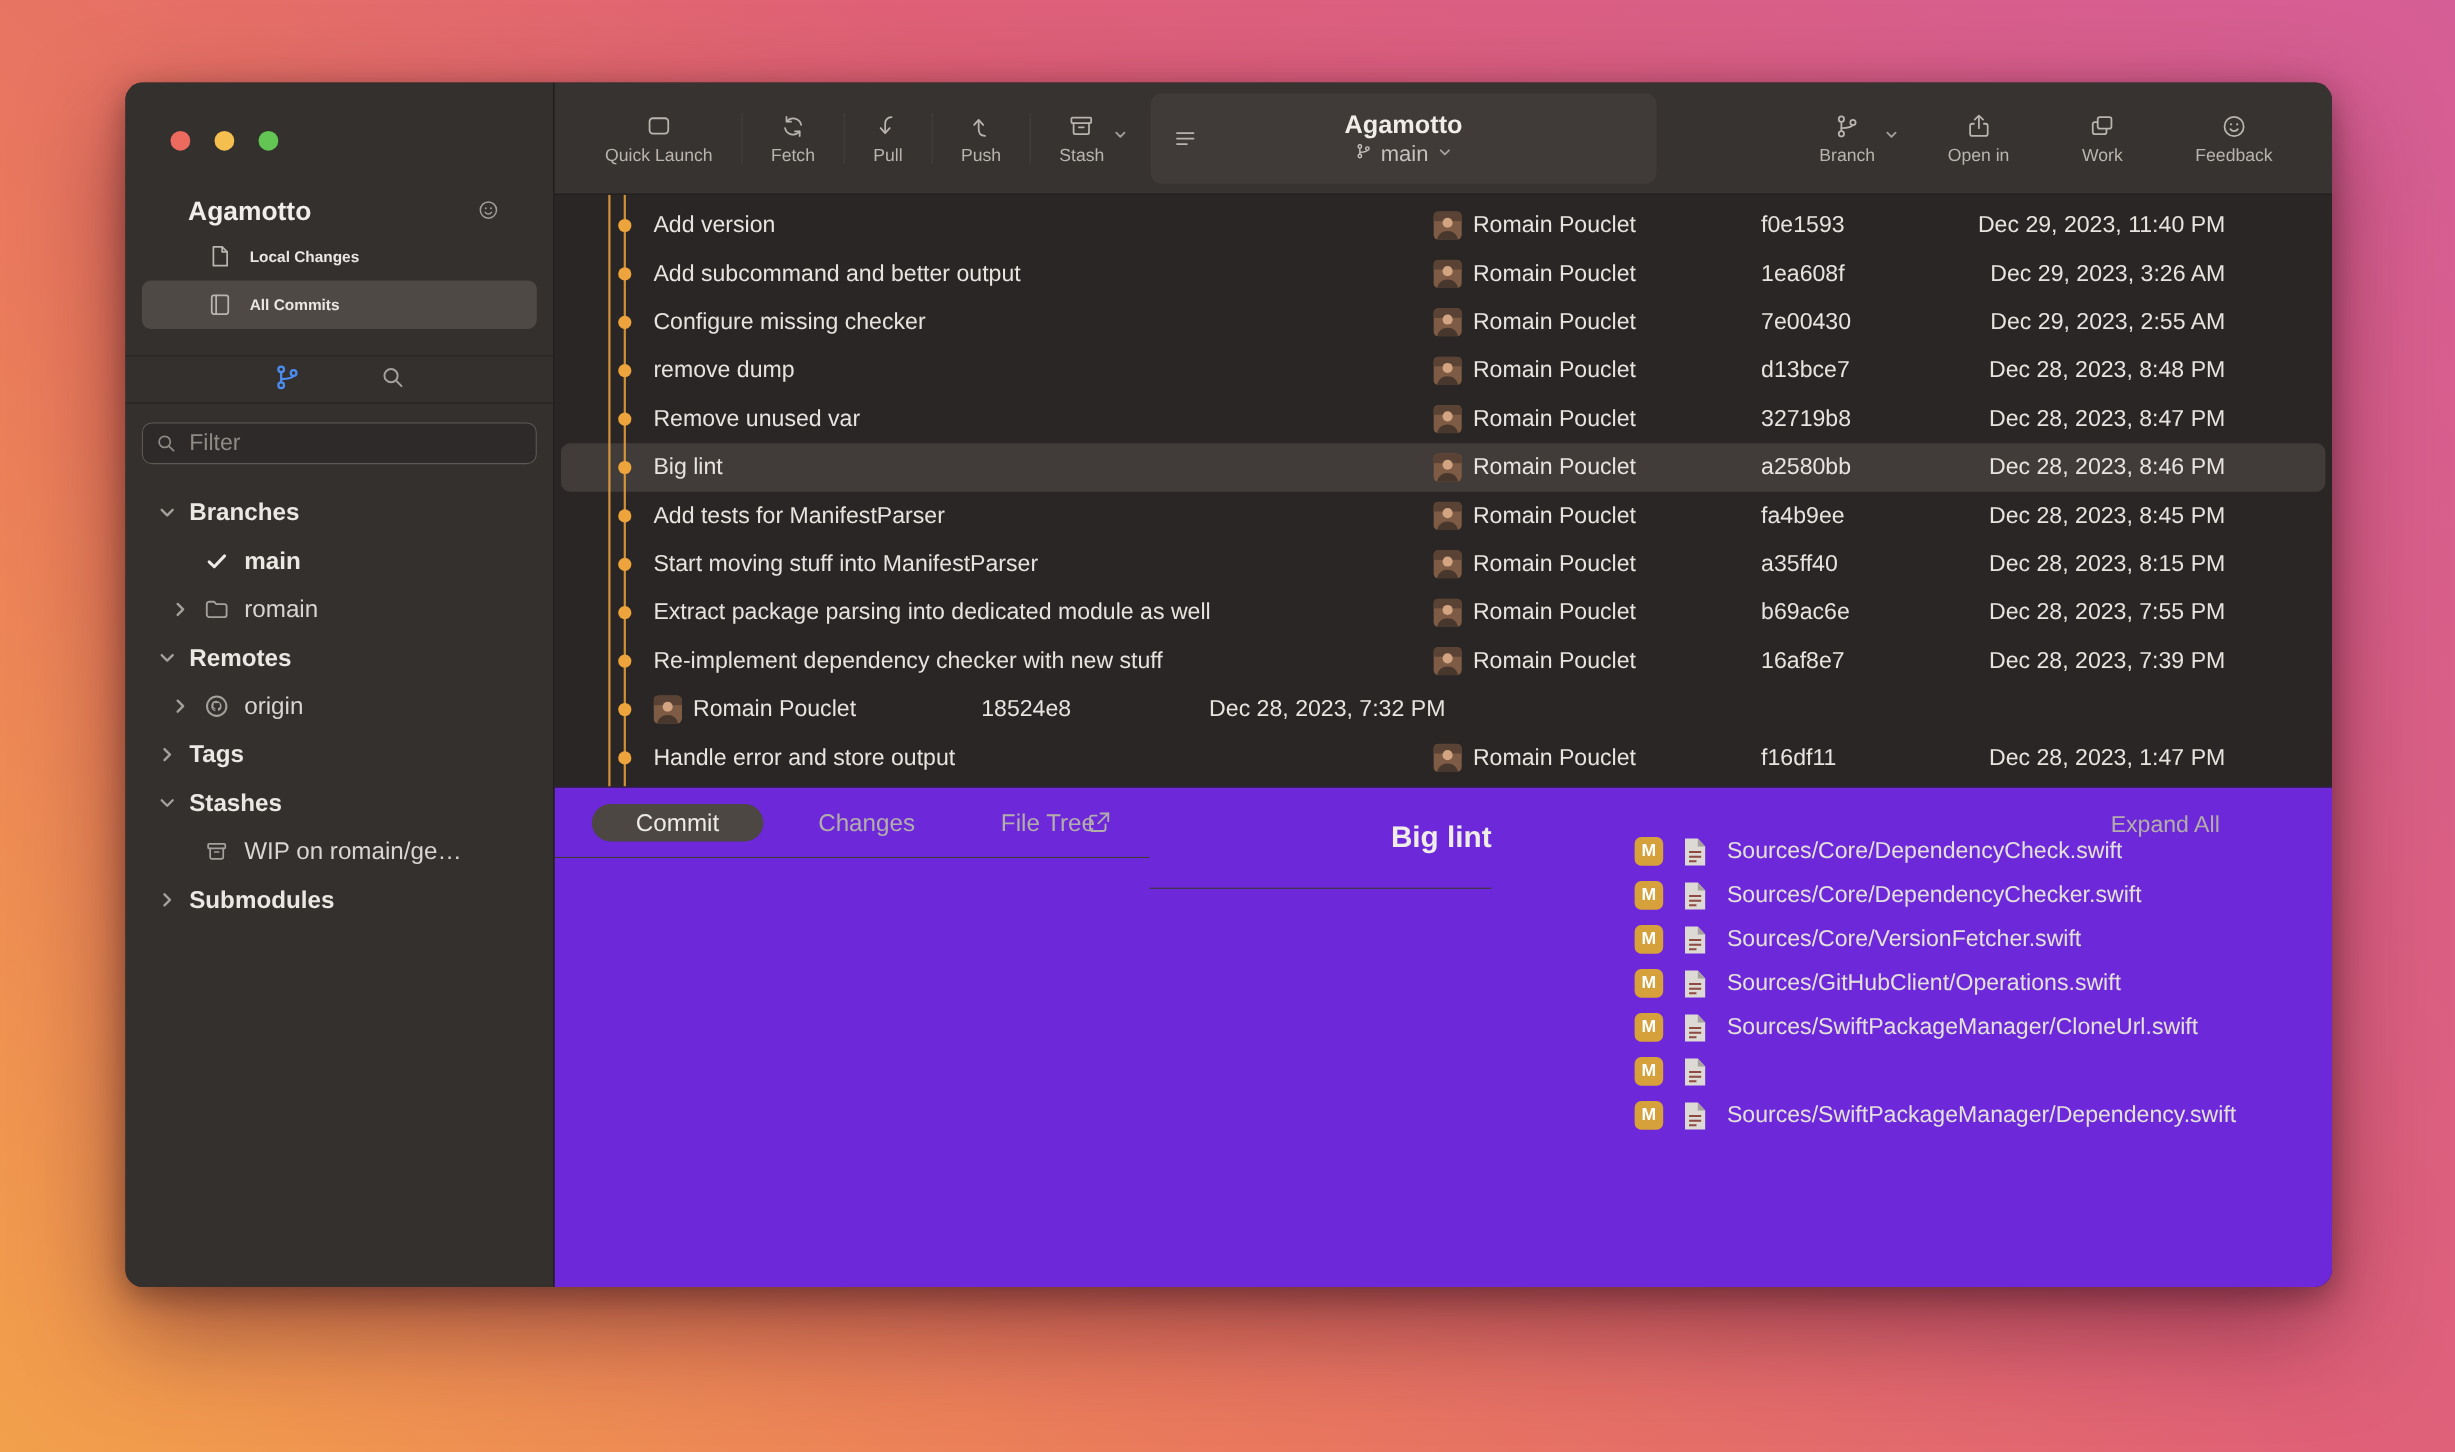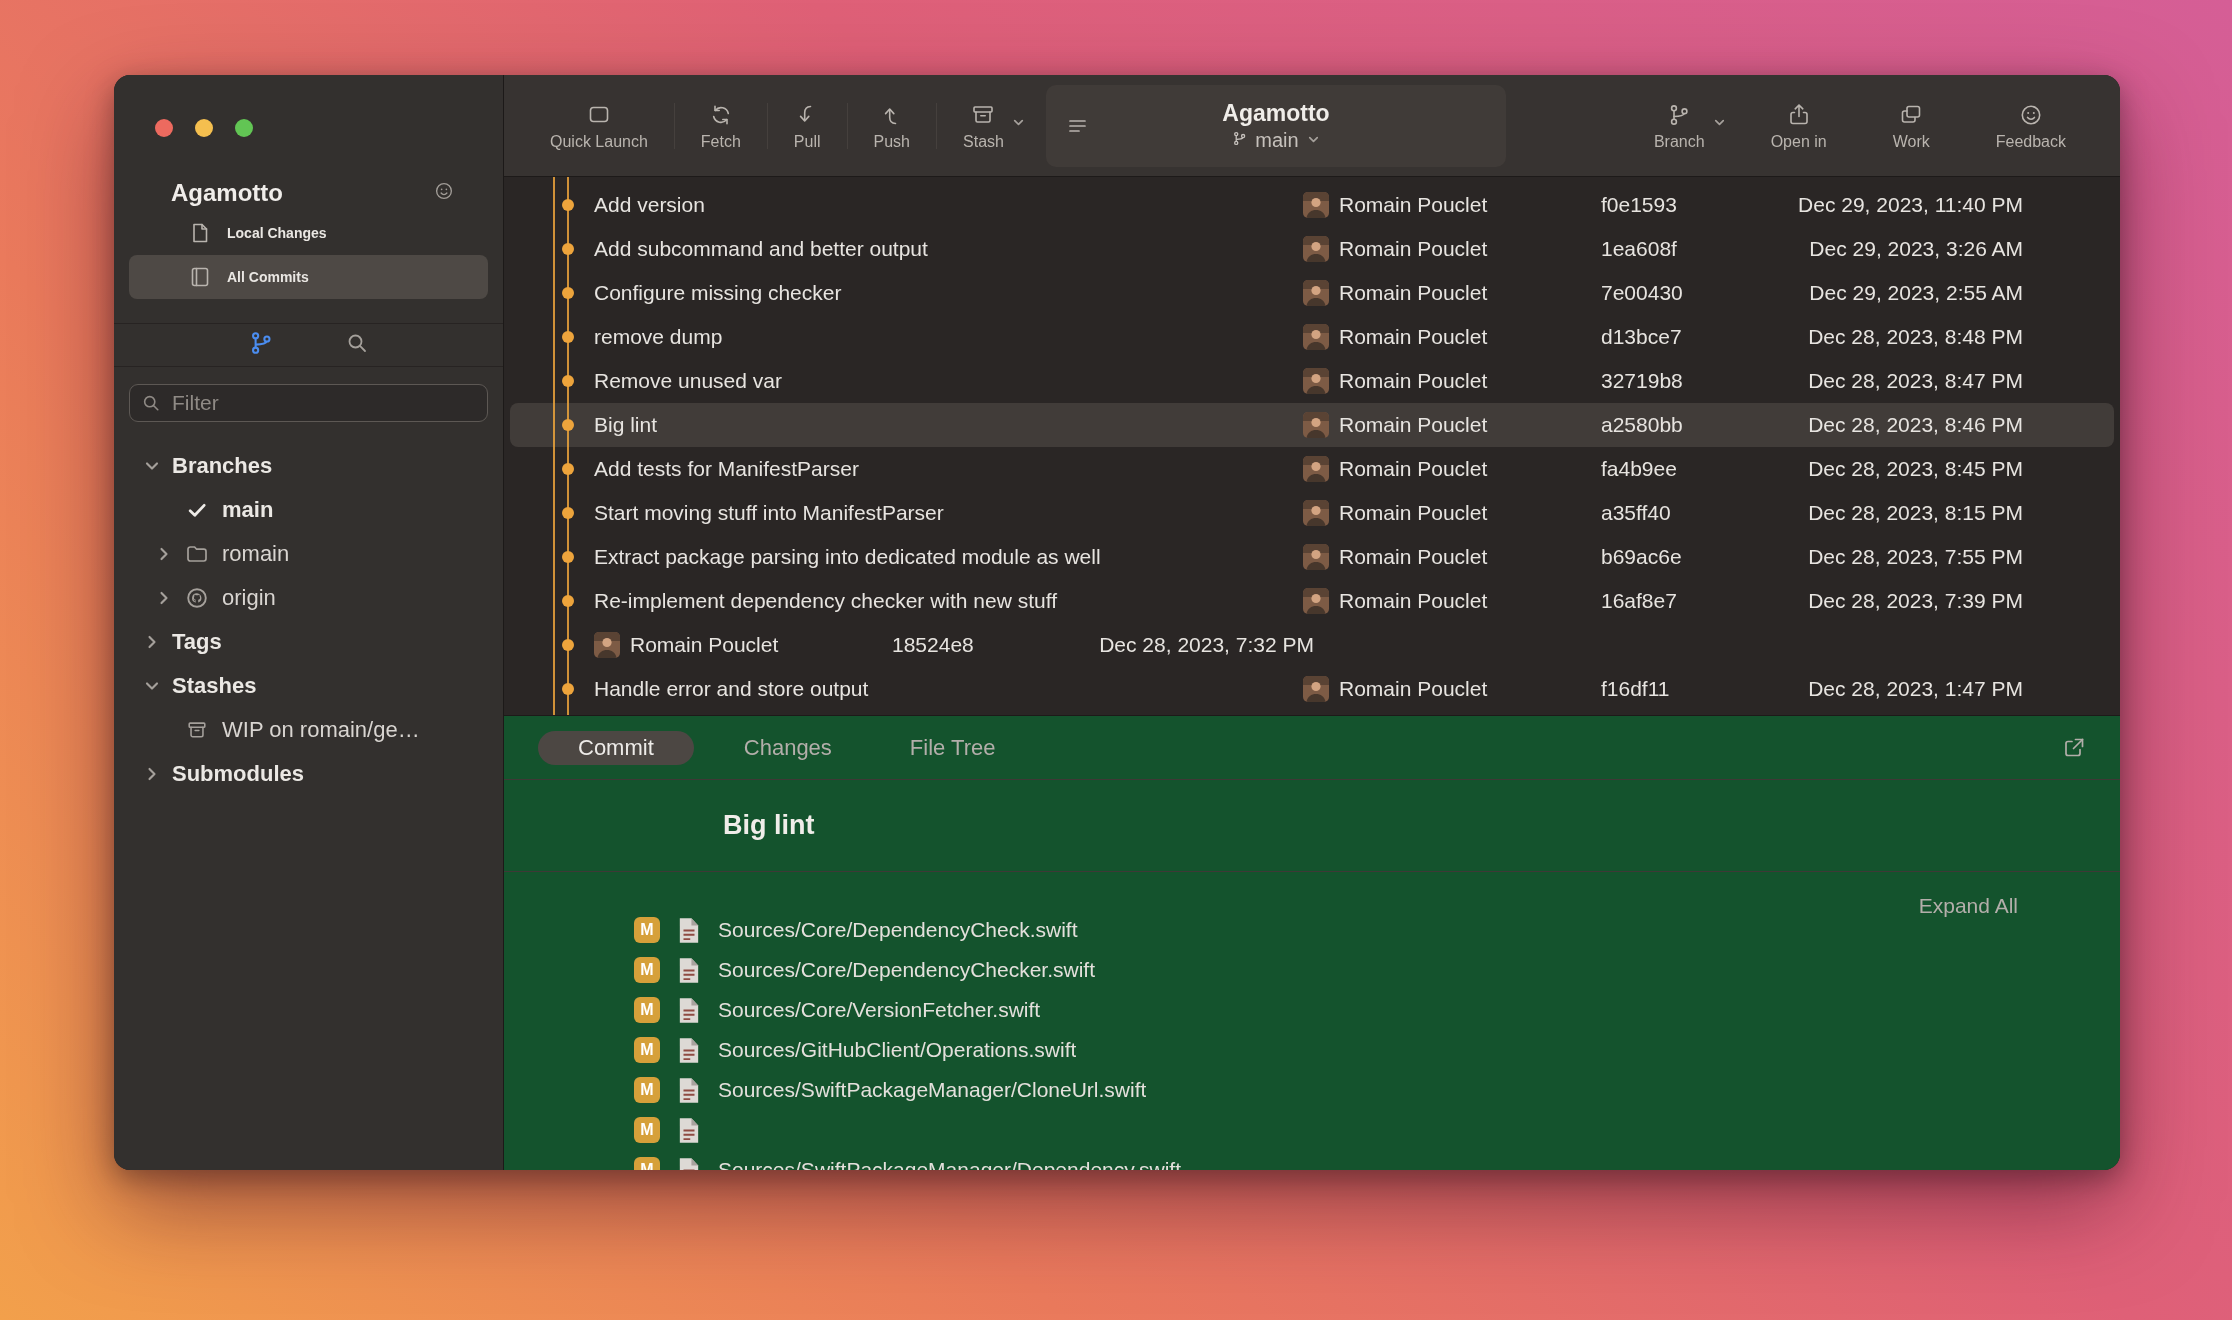--- a/index.html
+++ b/index.html
@@ -66,21 +66,21 @@
 .commit-row.selected{background:#413c39}
 .commit-dot{position:absolute;left:52px;top:16px;width:12px;height:12px;border-radius:50%;
   background:var(--accent,#eda43c);z-index:3}
 .c-msg{flex:1;white-space:nowrap;overflow:hidden;text-overflow:ellipsis;padding-right:12px}
 .c-avatar{width:26px;height:26px;border-radius:5px;overflow:hidden;flex:none;margin-right:10px}
 .c-avatar svg{display:block}
 .c-author{width:262px;flex:none;white-space:nowrap;overflow:hidden}
 .c-hash{width:170px;flex:none}
 .c-date{width:252px;flex:none;text-align:right;white-space:nowrap}
 
-.detail{flex:1;background:#14532d;border-top:1px solid #1d1a19;display:flex;flex-direction:column;min-height:0}
+.detail{flex:1;background:#6d28d9;border-top:1px solid #1d1a19;display:flex;flex-direction:row;min-height:0}
 .tab-bar{height:64px;flex:none;display:flex;align-items:center;padding-left:34px;border-bottom:1px solid #3e3936;position:relative}
 .tab{height:34px;padding:0 28px;border-radius:17px;display:flex;align-items:center;font-size:22px;color:#b3aeaa;margin-right:22px}
 .tab.active{background:#4c4743;color:#edebe8;padding:0 40px}
 .popout{position:absolute;right:33px;top:19px;display:flex}
 .detail-title-row{height:92px;flex:none;display:flex;align-items:center;padding-left:219px;
   border-bottom:1px solid #3e3936;font-size:27px;font-weight:700;color:#f0ede9}
 .files{flex:1;position:relative;padding-top:38px;overflow:hidden}
 .expand-all{position:absolute;top:22px;right:102px;font-size:21px;color:#b3aeaa}
 .file-row{height:40px;display:flex;align-items:center;padding-left:130px;gap:18px;font-size:21px;color:#e4e0dc}
 .f-badge{width:26px;height:26px;border-radius:6px;background:var(--badge,#d6a03a);color:#fff;font-size:16px;
@@ -192,20 +192,29 @@
               <path d="M6 4l4 4-4 4" stroke="#a5a09b" stroke-width="1.7" fill="none" stroke-linecap="round" stroke-linejoin="round"></path>
             </svg>
           </span>
     <span class="tree-icon">
             <svg width="22" height="20" viewBox="0 0 22 18">
               <path d="M2 4.2A2.2 2.2 0 0 1 4.2 2h4.4l2 2.2h7.2A2.2 2.2 0 0 1 20 6.4v7.4a2.2 2.2 0 0 1-2.2 2.2H4.2A2.2 2.2 0 0 1 2 13.8z" stroke="#a5a09b" stroke-width="1.7" fill="none" stroke-linecap="round" stroke-linejoin="round"></path>
             </svg>
           </span>
     <span class="tree-label">romain</span>
   </div>
+        <div class="tree-item lvl0 bold">
+    <span class="tree-chevron">
+            <svg width="20" height="20" viewBox="0 0 16 16">
+              <path d="M4 6l4 4 4-4" stroke="#a5a09b" stroke-width="1.7" fill="none" stroke-linecap="round" stroke-linejoin="round"></path>
+            </svg>
+          </span>
+
+    <span class="tree-label">Remotes</span>
+  </div>
         <div class="tree-item lvl1">
     <span class="tree-chevron">
             <svg width="20" height="20" viewBox="0 0 16 16">
               <path d="M6 4l4 4-4 4" stroke="#a5a09b" stroke-width="1.7" fill="none" stroke-linecap="round" stroke-linejoin="round"></path>
             </svg>
           </span>
     <span class="tree-icon">
             <svg width="22" height="22" viewBox="0 0 20 20">
               <circle cx="10" cy="10" r="8" stroke="#a5a09b" stroke-width="1.7" fill="none" stroke-linecap="round" stroke-linejoin="round"></circle>
               <path d="M10 5.6a4.4 4.4 0 0 0-1.4 8.6c.2 0 .3-.1.3-.3v-1c-1.2.3-1.5-.5-1.5-.5-.2-.5-.5-.7-.5-.7-.4-.3 0-.3 0-.3.5 0 .7.5.7.5.4.7 1.1.5 1.3.4 0-.3.2-.5.3-.6-1-.1-2-.5-2-2.2 0-.5.2-.9.5-1.2 0-.1-.2-.6 0-1.2 0 0 .4-.1 1.2.5a4.2 4.2 0 0 1 2.2 0c.8-.6 1.2-.5 1.2-.5.2.6 0 1.1 0 1.2.3.3.5.7.5 1.2 0 1.7-1 2.1-2 2.2.2.1.3.4.3.8v1.2c0 .2.1.3.3.3A4.4 4.4 0 0 0 10 5.6z" fill="#a5a09b"></path>

